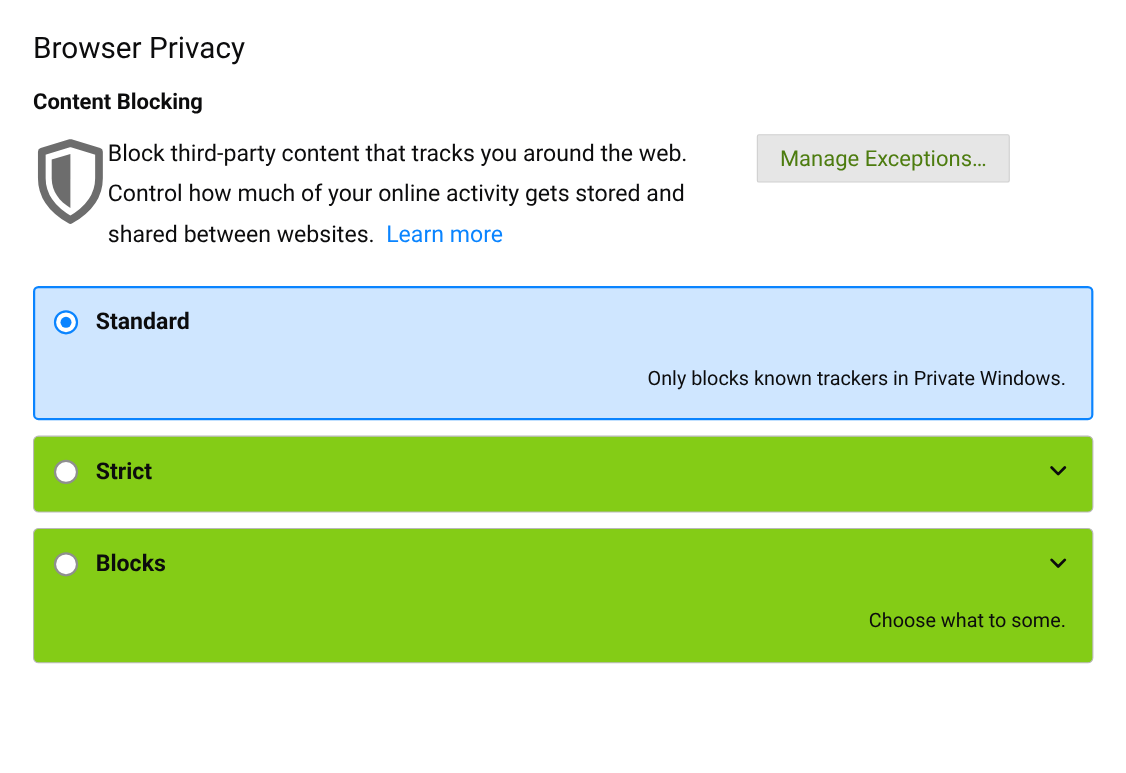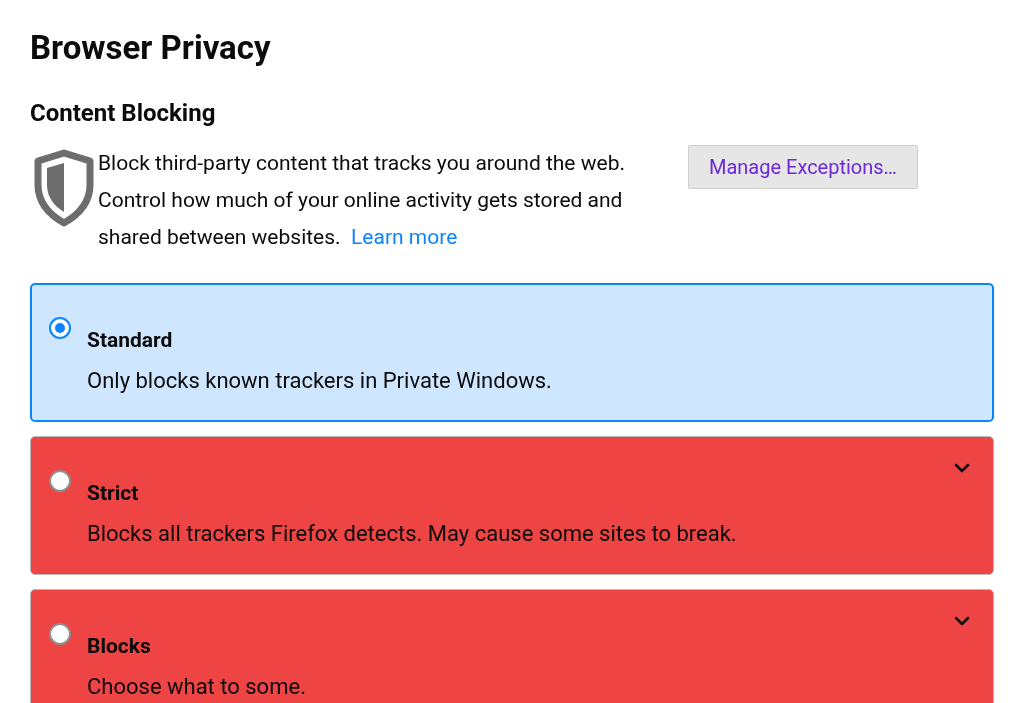--- a/index.html
+++ b/index.html
@@ -8,26 +8,26 @@
       padding: 0;
     }
     body {
       font-family: -apple-system, BlinkMacSystemFont, "Segoe UI", Roboto, Helvetica, Arial, sans-serif;
       background: #ffffff;
       color: #0c0c0d;
       padding: 28px 30px;
       width: 1024px;
     }
     .page-title {
-      font-size: 33px;
-      font-weight: 700;
-      margin-bottom: 32px;
+      font-size: 27px;
+      font-weight: 400;
+      margin-bottom: 20px;
     }
     .section-heading {
-      font-size: 24px;
+      font-size: 20px;
       font-weight: 700;
       margin-bottom: 18px;
     }
     .intro-row {
       display: flex;
       align-items: flex-start;
       margin-bottom: 28px;
     }
     .shield-icon {
       flex: 0 0 auto;
@@ -46,34 +46,34 @@
       cursor: pointer;
     }
     .manage-btn {
       flex: 0 0 auto;
       background: #e6e6e6;
       border: 1px solid #cfcfcf;
       font-size: 20px;
       padding: 9px 18px;
       cursor: pointer;
       font-family: inherit;
-      color: #6d28d9;
+      color: #4d7c0f;
       border-radius: 2px;
       min-width: 230px;
       text-align: center;
     }
     .options {
       display: flex;
       flex-direction: column;
       gap: 14px;
     }
     .option-card {
       border: 1px solid #b9b9b9;
       border-radius: 5px;
-      background: #ef4444;
+      background: #84cc16;
       padding: 20px 24px 24px 18px;
       position: relative;
       cursor: pointer;
     }
     .option-card.selected {
       background: #cfe6ff;
       border: 2px solid #0a84ff;
       padding: 19px 23px 23px 17px;
     }
     .option-header {
@@ -101,27 +101,27 @@
       background: #0a84ff;
       border-radius: 50%;
       display: none;
     }
     .option-card.selected .radio-dot {
       display: block;
     }
     .option-title {
       font-size: 21px;
       font-weight: 700;
-      margin-top: 24px;
     }
     .option-desc {
-      font-size: 22px;
-      margin-top: 14px;
+      font-size: 18px;
+      margin-top: 27px;
       margin-left: 38px;
       line-height: 1.4;
+      text-align: right;
     }
     .chevron {
       position: absolute;
       right: 22px;
       top: 22px;
       width: 18px;
       height: 18px;
     }
     .chevron svg {
       display: block;
@@ -163,21 +163,20 @@
   <div class="option-card">
     <span class="chevron">
       <svg width="18" height="18" viewBox="0 0 18 18">
           <path d="M3 6 L9 12 L15 6" fill="none" stroke="#0c0c0d" stroke-width="2.5" stroke-linecap="round" stroke-linejoin="round"></path>
         </svg>
     </span>
     <div class="option-header">
       <span class="radio"></span>
       <span class="option-title">Strict</span>
     </div>
-    <div class="option-desc">Blocks all trackers Firefox detects. May cause some sites to break.</div>
   </div>
 
   <div class="option-card">
     <span class="chevron">
       <svg width="18" height="18" viewBox="0 0 18 18">
           <path d="M3 6 L9 12 L15 6" fill="none" stroke="#0c0c0d" stroke-width="2.5" stroke-linecap="round" stroke-linejoin="round"></path>
         </svg>
     </span>
     <div class="option-header">
       <span class="radio"></span>

